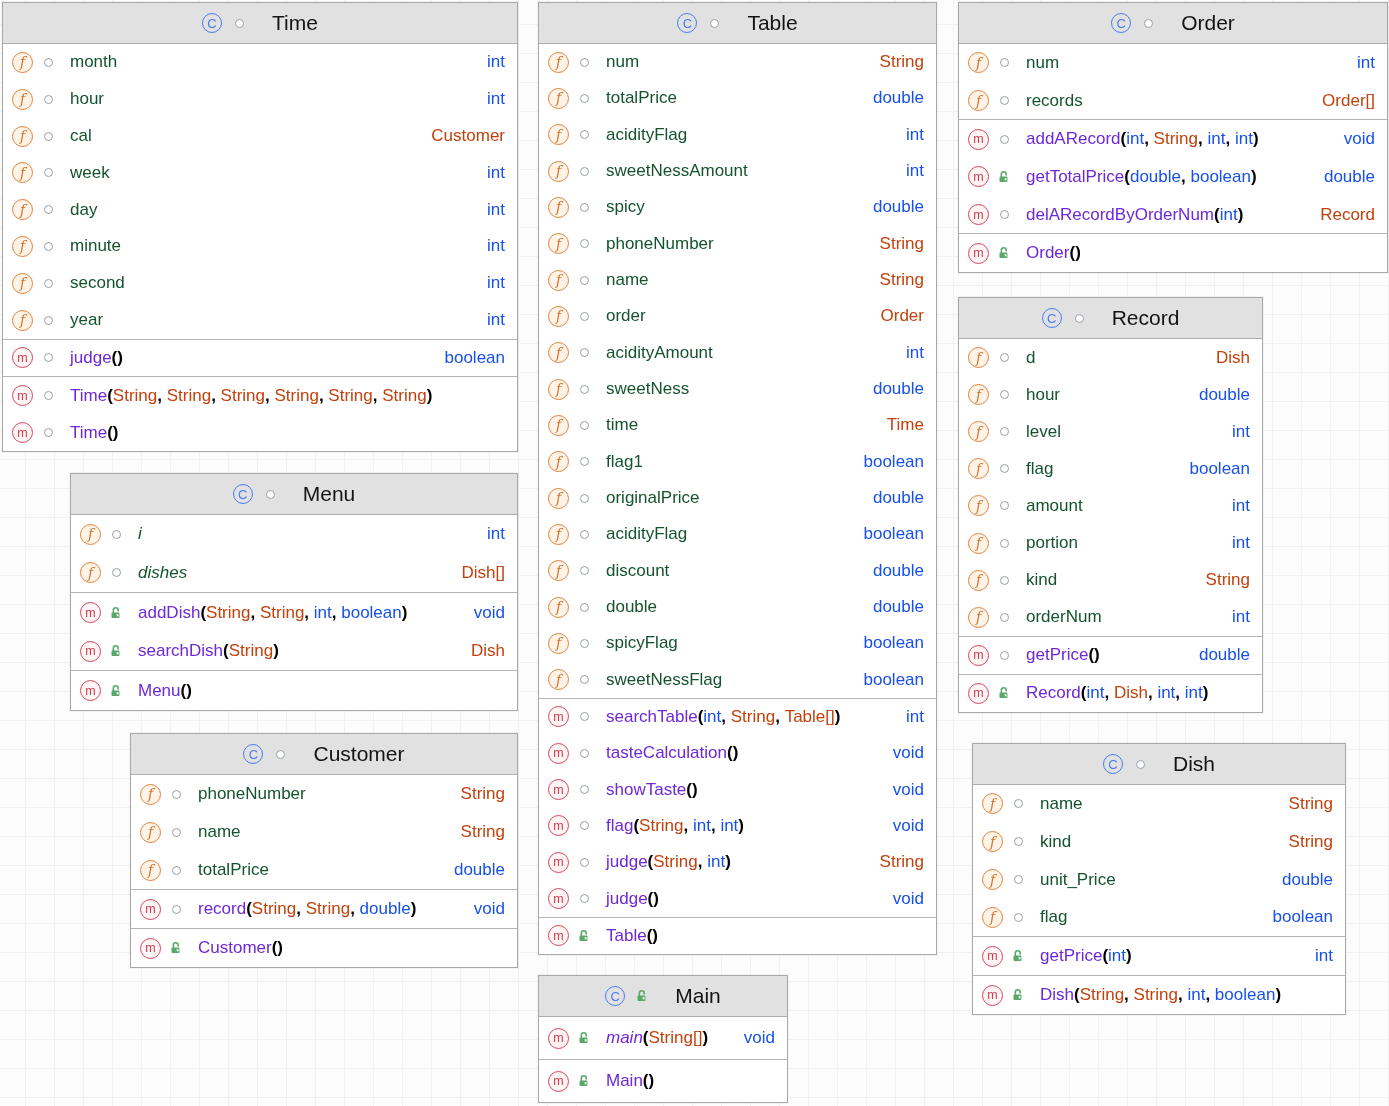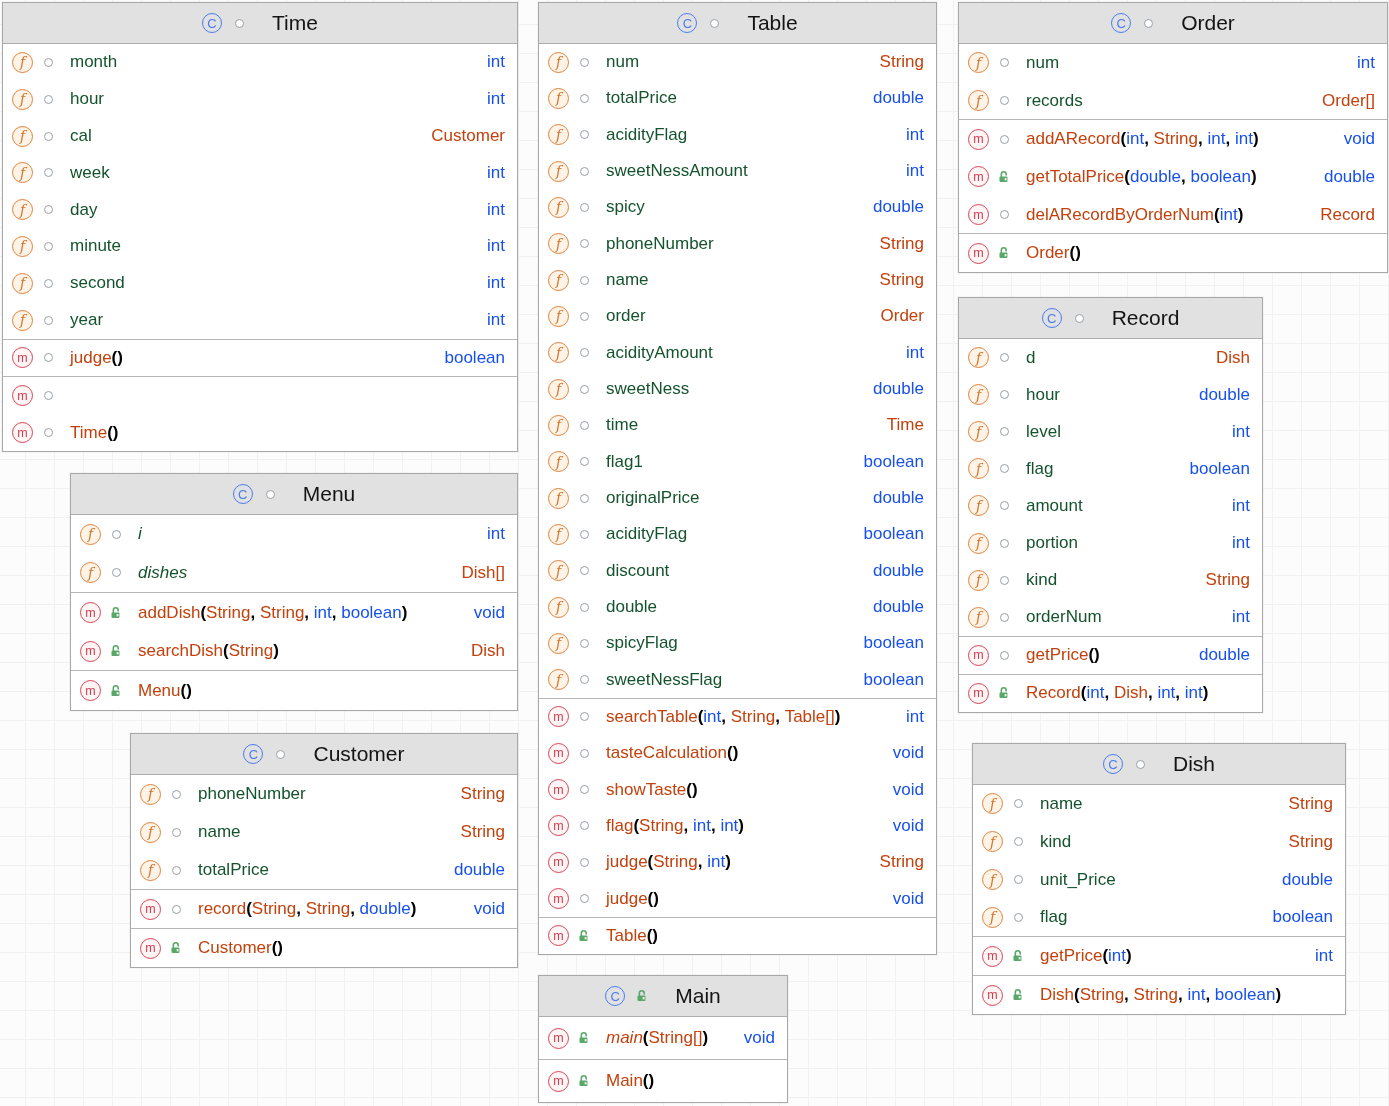--- a/index.html
+++ b/index.html
@@ -35,21 +35,21 @@
   .ci{width:20px;height:20px;border:1.7px solid #4a7cf0;color:#4a7cf0;
       font-size:13px;font-weight:500;background:transparent;}
   .fi{width:21px;height:21px;border:1.6px solid #e2823c;color:#d4752c;
       background:#fdf3e7;font-size:14px;font-style:italic;
       font-family:"DejaVu Serif",serif;margin-right:9px;}
   .mi{width:21px;height:21px;border:1.6px solid #d6455a;color:#cf3d52;
       background:#fff5f5;font-size:12.5px;margin-right:9px;}
   .vis{flex:none;margin-right:15px;display:inline-flex;align-items:center;justify-content:center;width:13px;}
   .vis-circle{width:9px;height:9px;border:1.6px solid #98a0a8;border-radius:50%;box-sizing:border-box;background:#fff;}
   .fname{color:#14532d;}
-  .mname{color:#c2410c;}
+  .mname{color:#6d28d9;}
   .it{font-style:italic;}
   .pb{font-weight:bold;color:#000;}
   .kw{color:#1750eb;}
   .cls{color:#c2410c;}
   .ret{margin-left:14px;}
 </style>
 </head>
 <body>
 
 <div id="canvas">
@@ -145,20 +145,21 @@
           <span class="grow"></span>
           <span class="ret kw">boolean</span>
         </div>
       </div>
       <div class="sec" style="flex-grow: 2;">
         <div class="row">
           <span class="mi">m</span>
           <span class="vis">
             <span class="vis-circle"></span>
           </span>
+          <span><span class="mname">Time</span><b class="pb">(</b><span class="cls">String</span><b class="pb">, </b><span class="cls">String</span><b class="pb">, </b><span class="cls">String</span><b class="pb">, </b><span class="cls">String</span><b class="pb">, </b><span class="cls">String</span><b class="pb">, </b><span class="cls">String</span><b class="pb">)</b></span>
           <span class="grow"></span>
         </div>
         <div class="row">
           <span class="mi">m</span>
           <span class="vis">
             <span class="vis-circle"></span>
           </span>
           <span><span class="mname">Time</span><b class="pb">(</b><b class="pb">)</b></span>
           <span class="grow"></span>
         </div>

